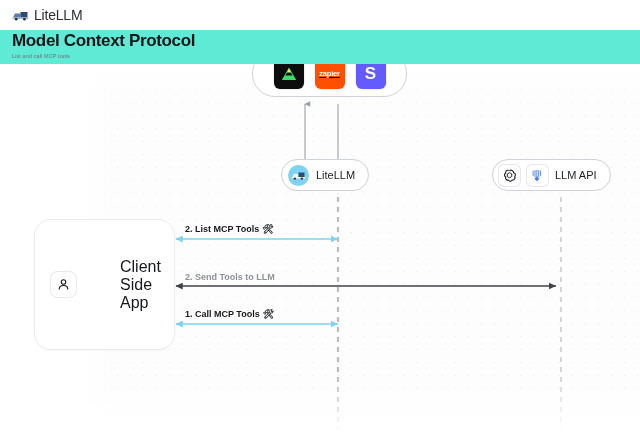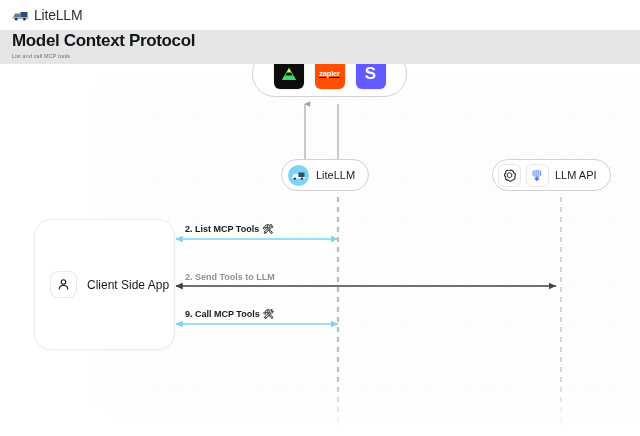--- a/index.html
+++ b/index.html
@@ -4,21 +4,21 @@
 <style>
   * { box-sizing: border-box; margin: 0; padding: 0; }
   html, body {
     width: 640px; height: 436px;
     overflow: hidden;
     background: #ffffff;
     font-family: "Liberation Sans", sans-serif;
     -webkit-font-smoothing: antialiased;
   }
 
-  #app { position: relative; width: 640px; height: 436px; background: #e5e5e5; }
+  #app { position: relative; width: 640px; height: 436px; background: #5eead4; }
 
   
   .brandbar {
     position: absolute; left: 0; top: 0; width: 640px; height: 30px;
     display: flex; align-items: center; padding-left: 12px; gap: 5px;
     background: #ffffff;
   }
   .brand-logo { width: 17px; height: 14px; position: relative; display:block; }
   .brand-name {
     font-size: 14px; color: #2b2f36; letter-spacing: -0.2px; font-weight: 400;
@@ -102,21 +102,21 @@
     position: absolute; left: 34px; top: 155px; width: 141px; height: 131px;
     background: #ffffff; border: 1px solid #ebecee; border-radius: 17px;
     display: flex; align-items: center; gap: 11px; padding-left: 16px;
     box-shadow: 0 1px 2px rgba(16,24,40,0.03);
   }
   .client-icon {
     width: 25px; height: 25px; border-radius: 7px; background: #ffffff;
     box-shadow: 0 0 0 1px #e8e9eb; display: flex; align-items: center; justify-content: center;
     flex: none;
   }
-  .client-label { font-size: 12px; color: #16181b; }
+  .client-label { font-size: 16px; color: #16181b; margin-left: 33px; }
 
   
   .flow-label {
     position: absolute; font-size: 9px; white-space: nowrap;
     display: flex; align-items: center; gap: 3px;
   }
   .flow-label.dark { color: #16181b; font-weight: 700; }
   .flow-label.muted { color: #8d9299; font-weight: 700; }
   .flow-emoji { font-size: 9px; }
 
@@ -244,19 +244,19 @@
       </div>
 
       <div class="flow-label dark" style="left:185px; top:160px;">
         <span>2. List MCP Tools</span>
         <span class="flow-emoji">🛠</span>
       </div>
       <div class="flow-label muted" style="left:185px; top:208px;">
         <span>2. Send Tools to LLM</span>
       </div>
       <div class="flow-label dark" style="left:185px; top:245px;">
-        <span>9. Call MCP Tools</span>
+        <span>1. Call MCP Tools</span>
         <span class="flow-emoji">🛠</span>
       </div>
 
     </div>
   </div>
 </div>
 
 </body></html>

